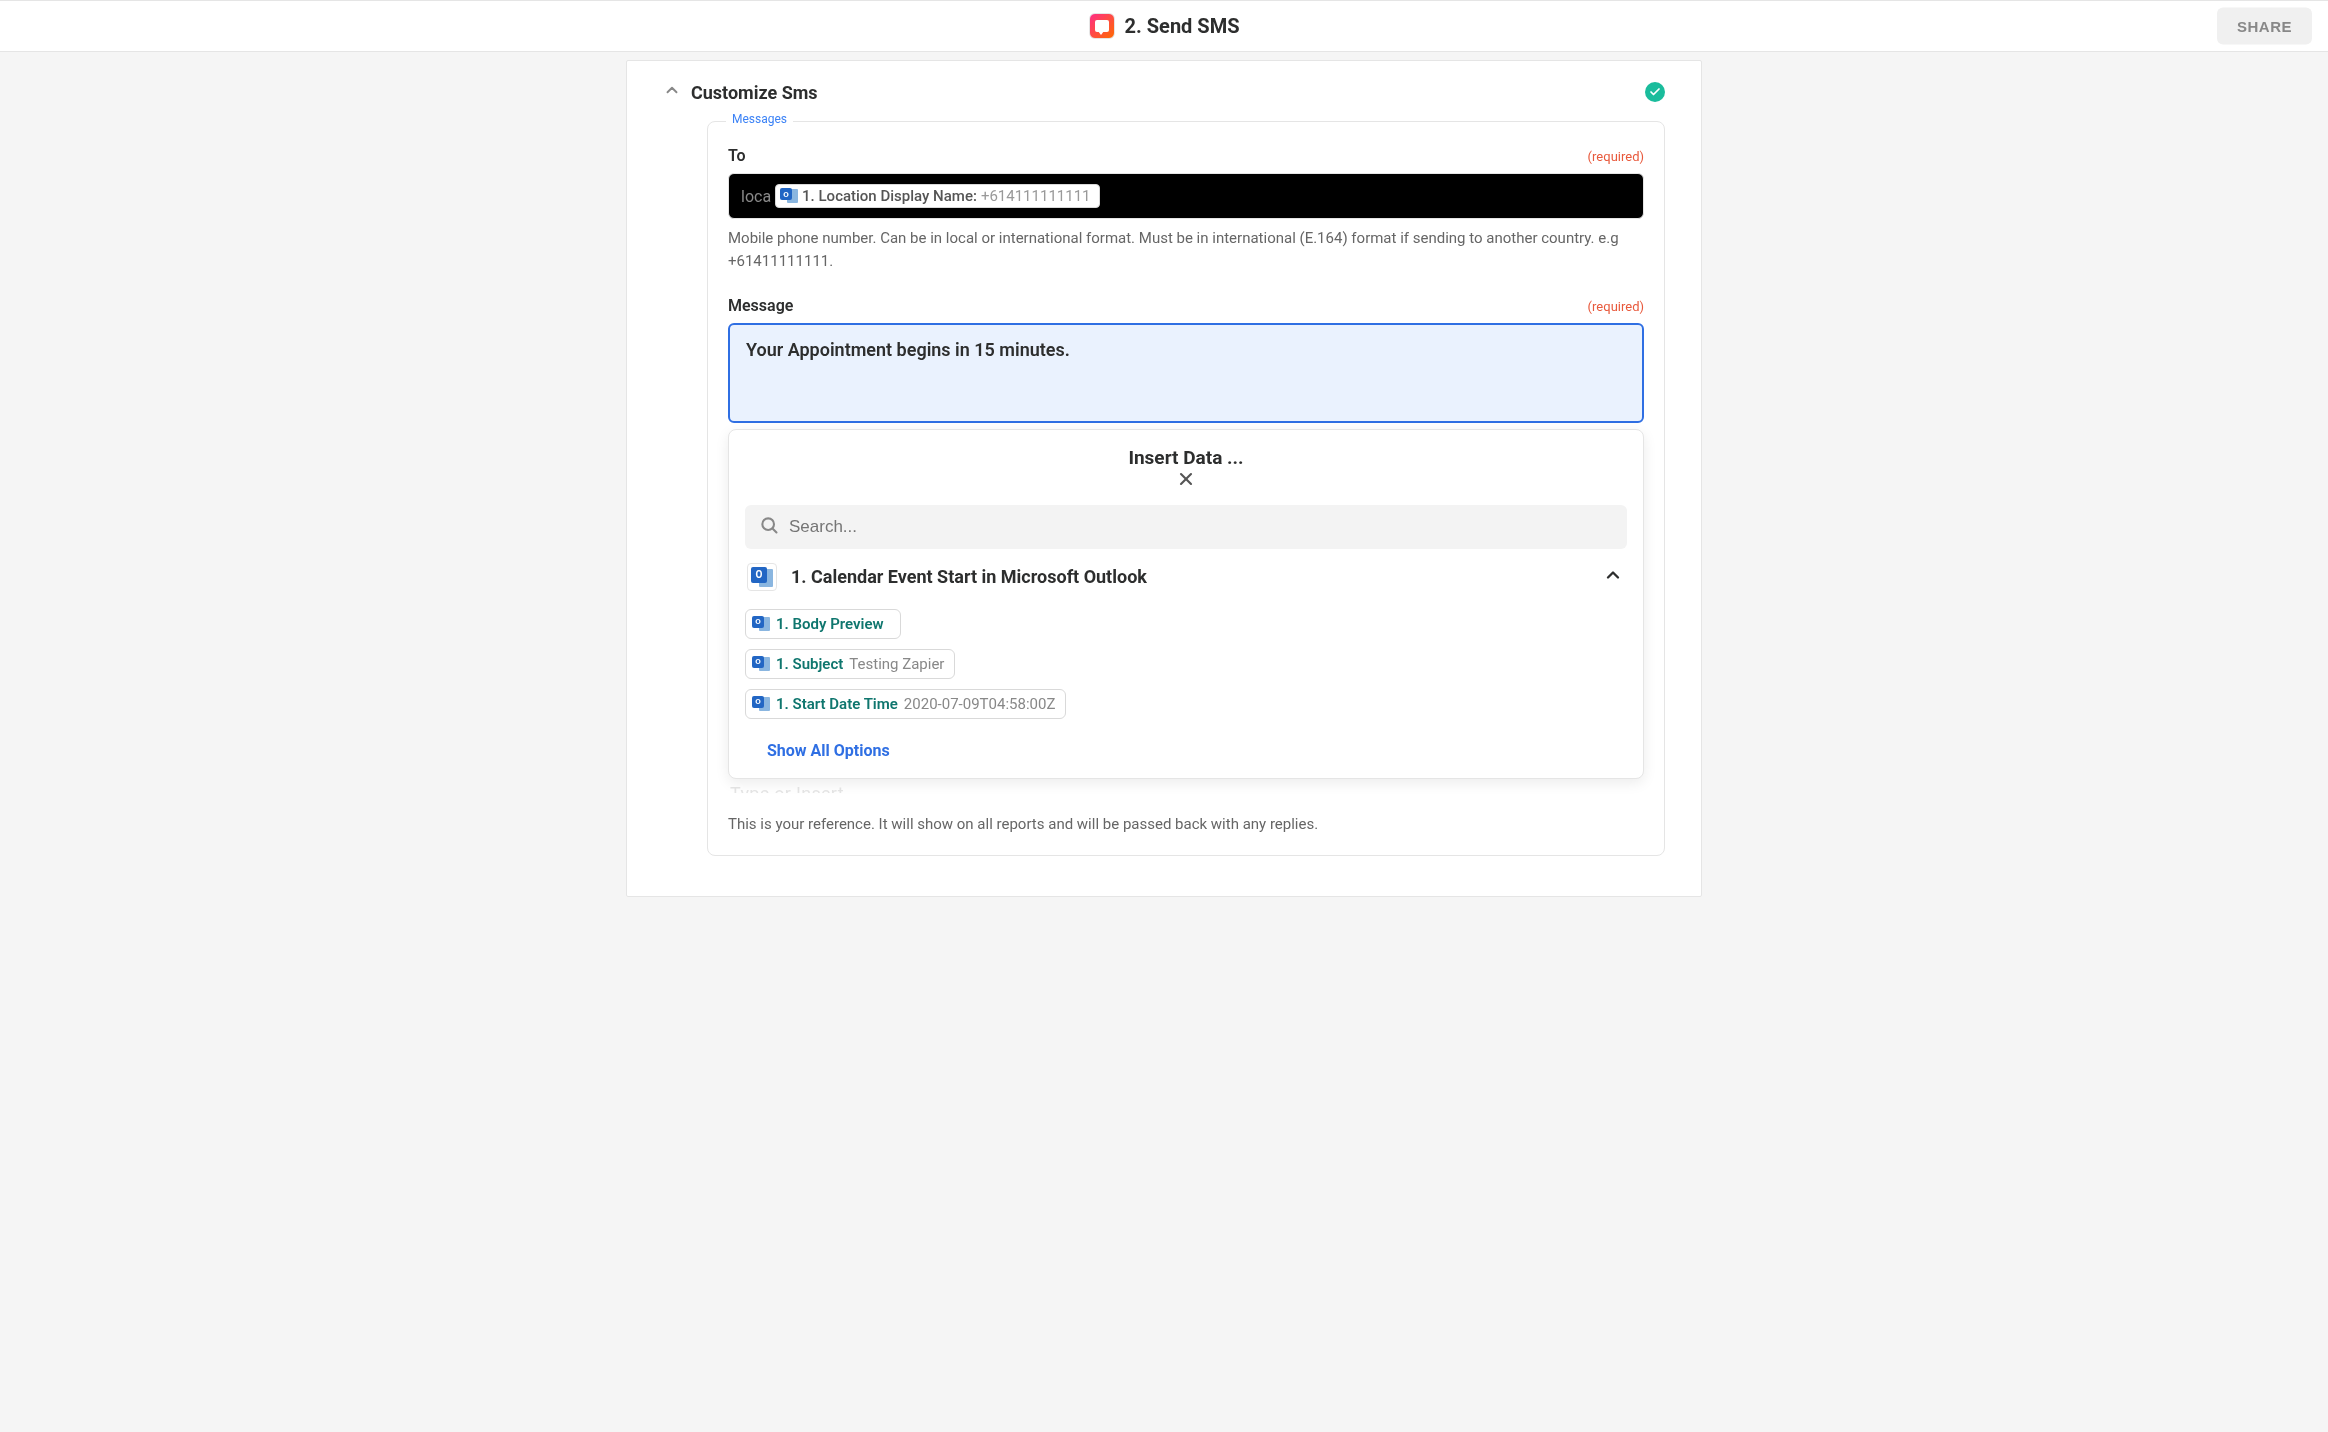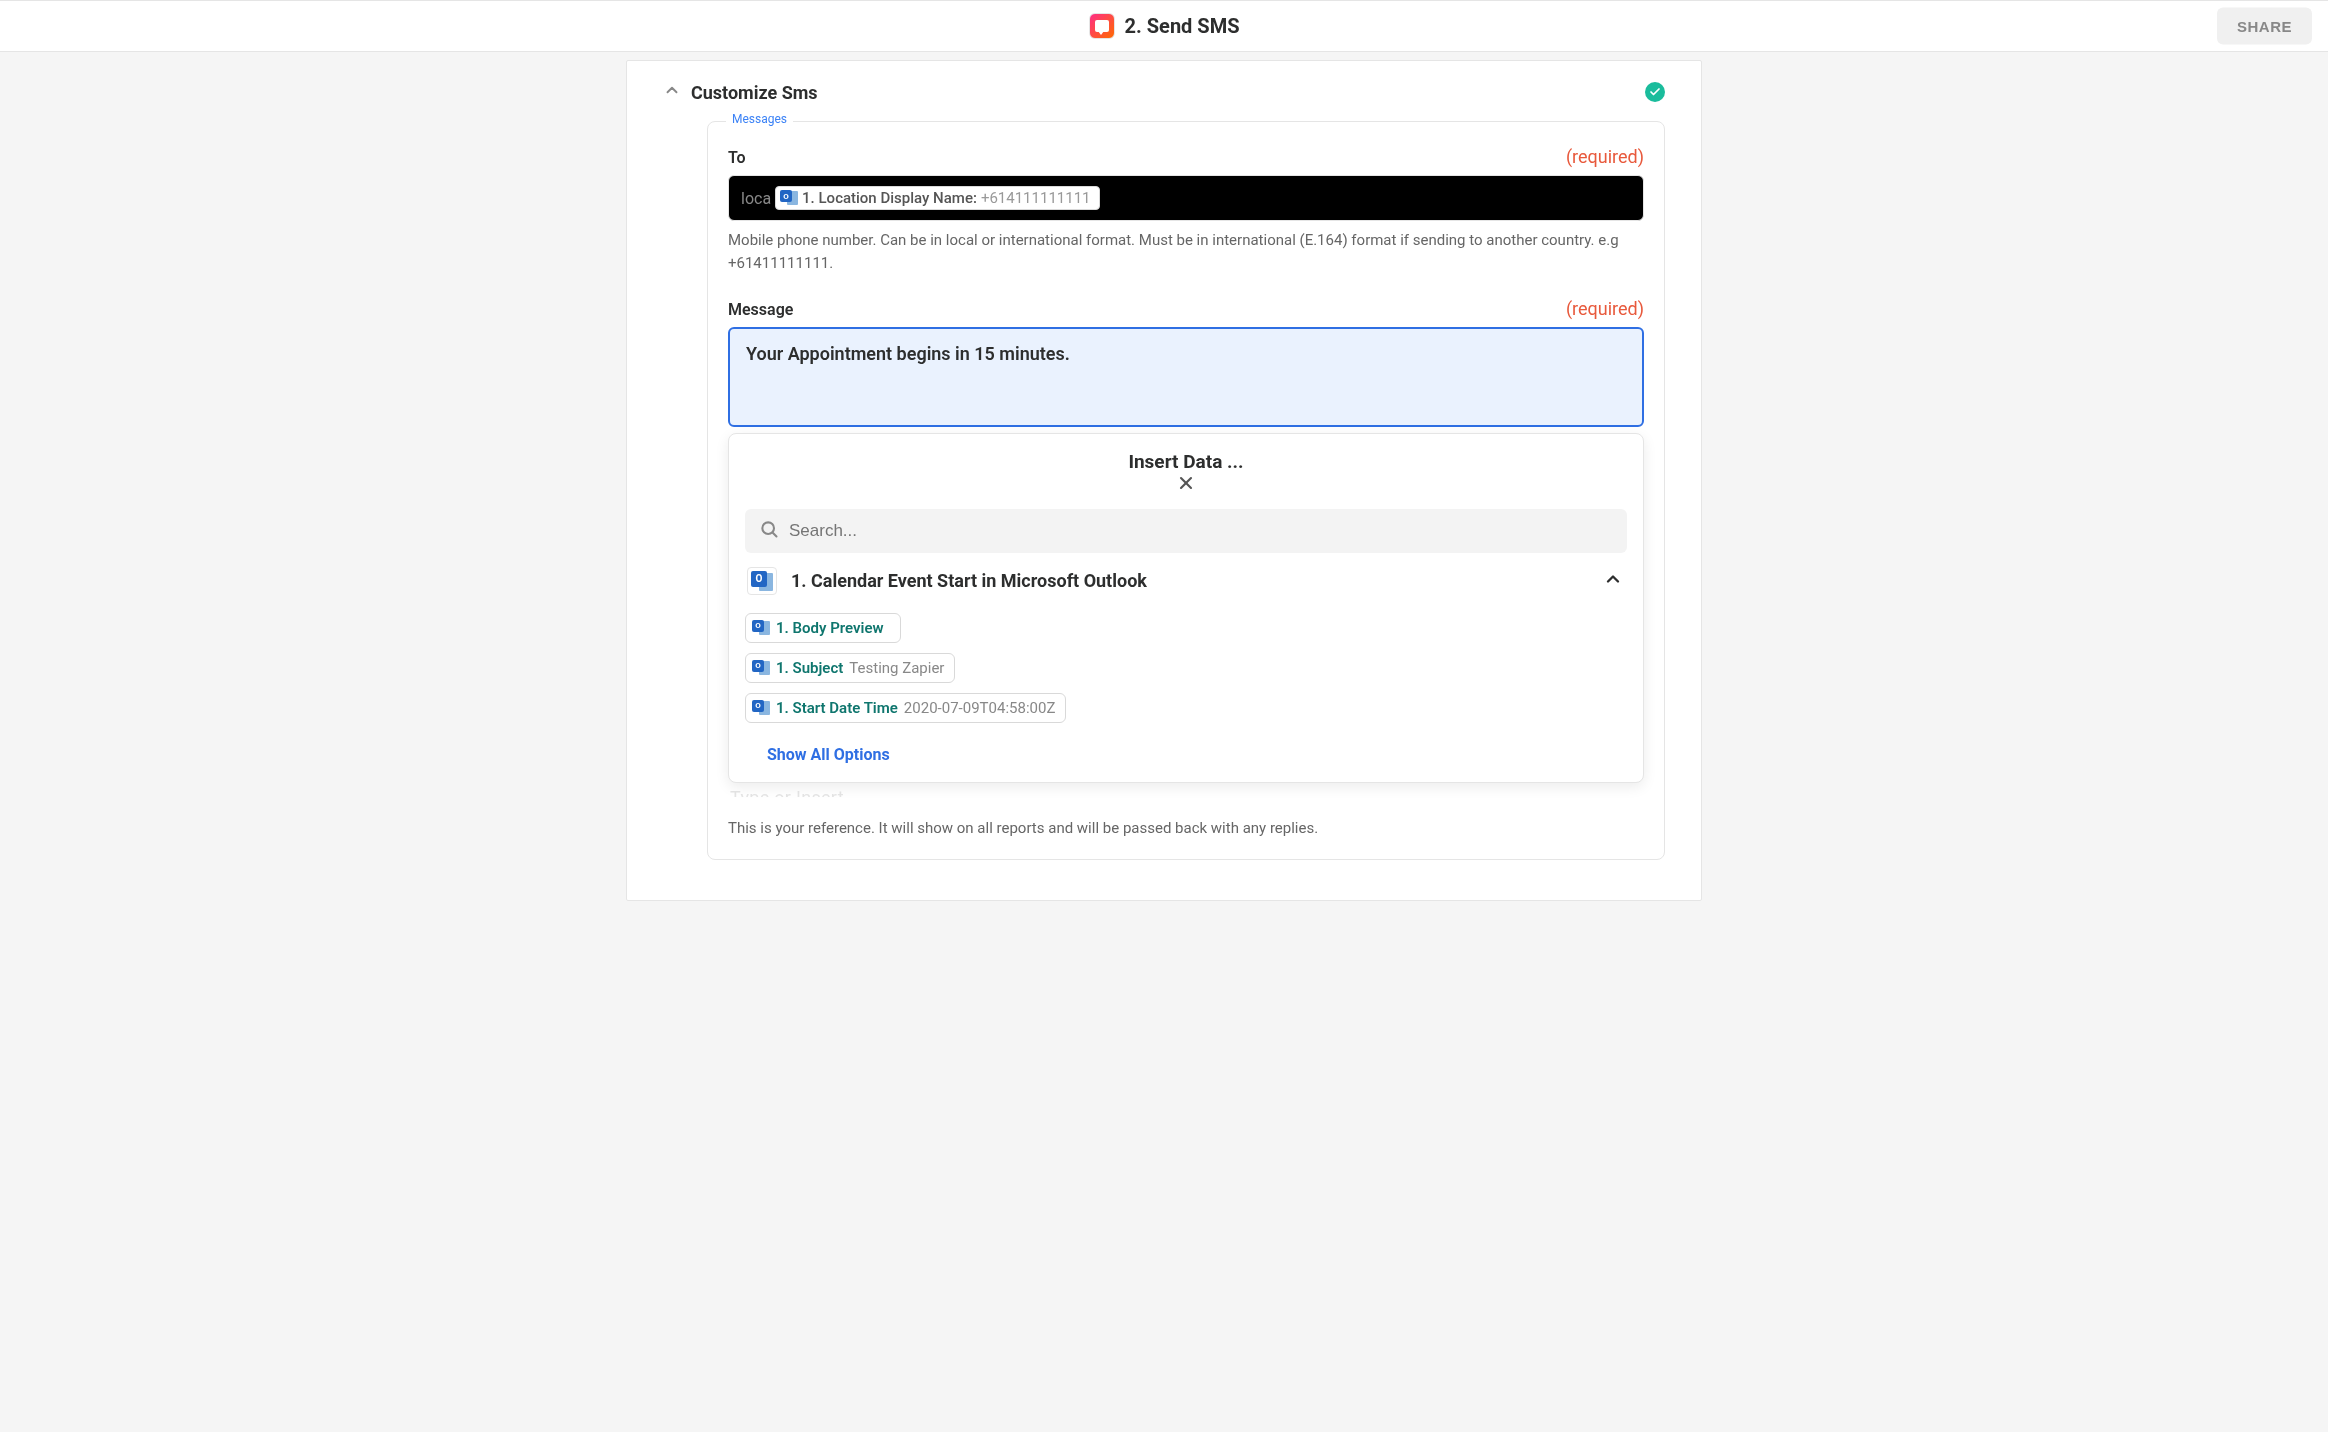--- a/index.html
+++ b/index.html
@@ -121,21 +121,21 @@
     justify-content: space-between;
     align-items: baseline;
     margin-top: 6px;
   }
   .field-label {
     font-size: 16px;
     font-weight: 600;
   }
   .required {
     color: #e8593c;
-    font-size: 18px;
+    font-size: 13px;
   }
   .input-box {
     background: #000000;
     border: 1px solid #e5e5e5;
     border-radius: 6px;
     margin-top: 8px;
     padding: 10px 12px;
     display: flex;
     align-items: center;
     flex-wrap: wrap;

